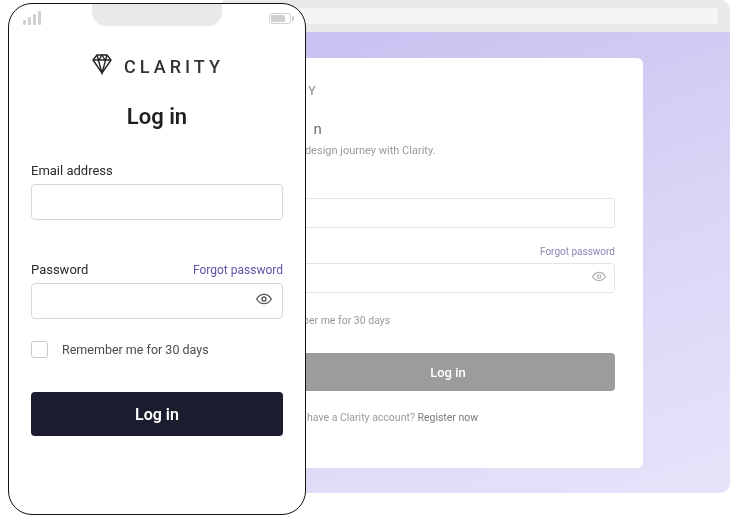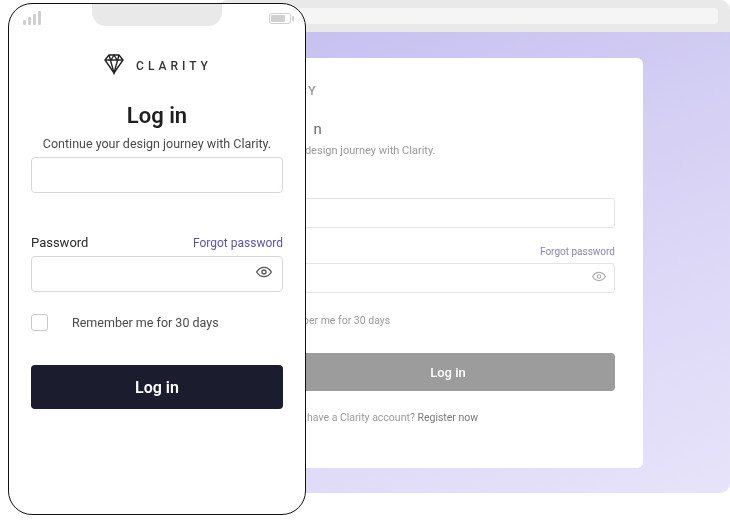--- a/index.html
+++ b/index.html
@@ -86,35 +86,35 @@
     color:#d0d0d0;
   }
   .phone-notch {
     position:absolute; top:0; left:50%; transform:translateX(-50%);
     width:130px; height:22px; background:#e9e9e9; border-radius:0 0 14px 14px;
   }
   .phone-content { padding: 12px 22px 0 22px; }
   .p-brand {
     display:flex; align-items:center; justify-content:center; gap:10px;
     margin-top: 8px;
-    color:#333; letter-spacing:4px; font-size:12px; font-weight:500;
+    color:#333; letter-spacing:4px; font-size:18px; font-weight:500;
   }
   .p-brand svg { width:24px; height:24px; }
   .p-title { text-align:center; margin-top:24px; font-size:22px; font-weight:600; color:#1f1f1f; }
   .p-sub   { text-align:center; margin-top:8px; font-size:12.5px; color:#4b4b4b; }
   .p-label-row { display:flex; justify-content:space-between; align-items:flex-end; margin-top:42px; }
   .p-label { font-size:13px; color:#2a2a2a; }
   .p-forgot { font-size:12px; color:#5a55a8; }
   .p-input {
     width:100%; height:36px; margin-top:6px;
     border:1px solid #d7d7d7; border-radius:4px; background:#fff;
     position:relative;
   }
   .p-eye { position:absolute; right:10px; top:50%; transform:translateY(-50%); color:#555; }
-  .p-remember { margin-top:22px; display:flex; align-items:center; gap:24px; font-size:12.5px; color:#4b4b4b; }
+  .p-remember { margin-top:22px; display:flex; align-items:center; gap:14px; font-size:12.5px; color:#4b4b4b; }
   .p-check { width:17px; height:17px; border:1px solid #c9c9c9; border-radius:3px; background:#fff; }
   .p-login-btn {
     width:100%; height:44px; margin-top:34px;
     background:#1b1d2e; color:#fff; border:none; border-radius:4px;
     font-size:16px; font-weight:600;
   }
   .p-register {
     margin-top:30px; text-align:center; font-size:13px; color:#2a2a2a;
   }
   .p-register .rlink { color:#111; font-weight:600; }
@@ -202,22 +202,24 @@
           <path d="M3 8 L7 3 L17 3 L21 8 L12 21 Z"></path>
           <path d="M3 8 L21 8"></path>
           <path d="M7 3 L12 21 L17 3"></path>
           <path d="M9 8 L12 3 L15 8"></path>
         </svg>
       </span>
       <span>CLARITY</span>
     </div>
 
     <div class="p-title">Log in</div>
-    <div class="p-sub">Continue your design journey with Clarity.</div>
-
+
+    <div class="p-label-row" style="margin-top:34px">
+      <span class="p-label">Email address</span>
+    </div>
     <div class="p-input"></div>
 
     <div class="p-label-row">
       <span class="p-label">Password</span>
       <span class="p-forgot">Forgot password</span>
     </div>
     <div class="p-input">
       <span class="p-eye">
         <svg width="16" height="16" viewBox="0 0 24 24" fill="none" stroke="currentColor" stroke-width="2">
             <path d="M1 12s4-7 11-7 11 7 11 7-4 7-11 7S1 12 1 12z"></path>

